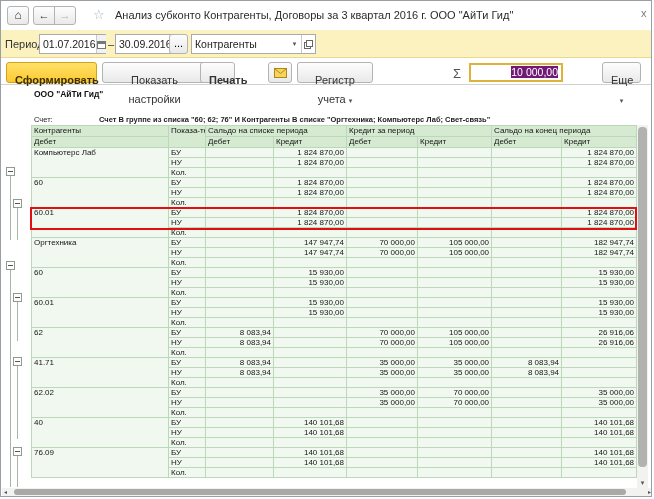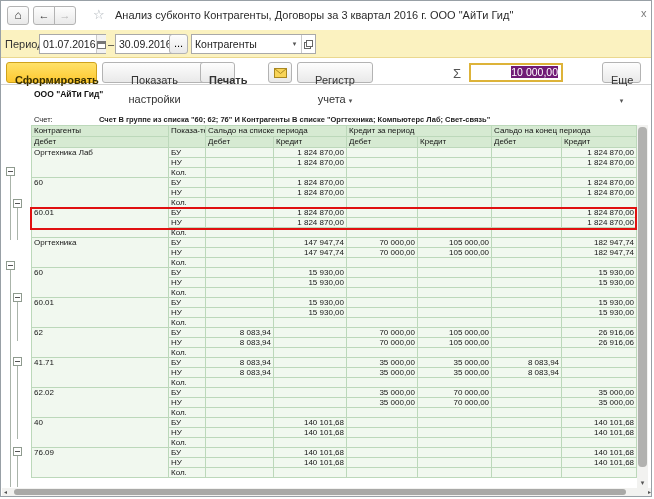--- a/index.html
+++ b/index.html
@@ -174,21 +174,21 @@
         <th>Дебет</th>
         <th>Кредит</th>
         <th>Дебет</th>
         <th>Кредит</th>
         <th>Дебет</th>
         <th>Кредит</th>
       </tr>
     </thead>
     <tbody>
         <tr class="lvl0">
-          <td rowspan="3" class="name ind0">Оргтехника Лаб</td>
+          <td rowspan="3" class="name ind0">Компьютерс Лаб</td>
           <td class="pok">БУ</td>
           <td class="num"></td>
           <td class="num">1 824 870,00</td>
           <td class="num"></td>
           <td class="num"></td>
           <td class="num"></td>
           <td class="num">1 824 870,00</td>
         </tr>
         <tr class="lvl0">
           <td class="pok">НУ</td>

